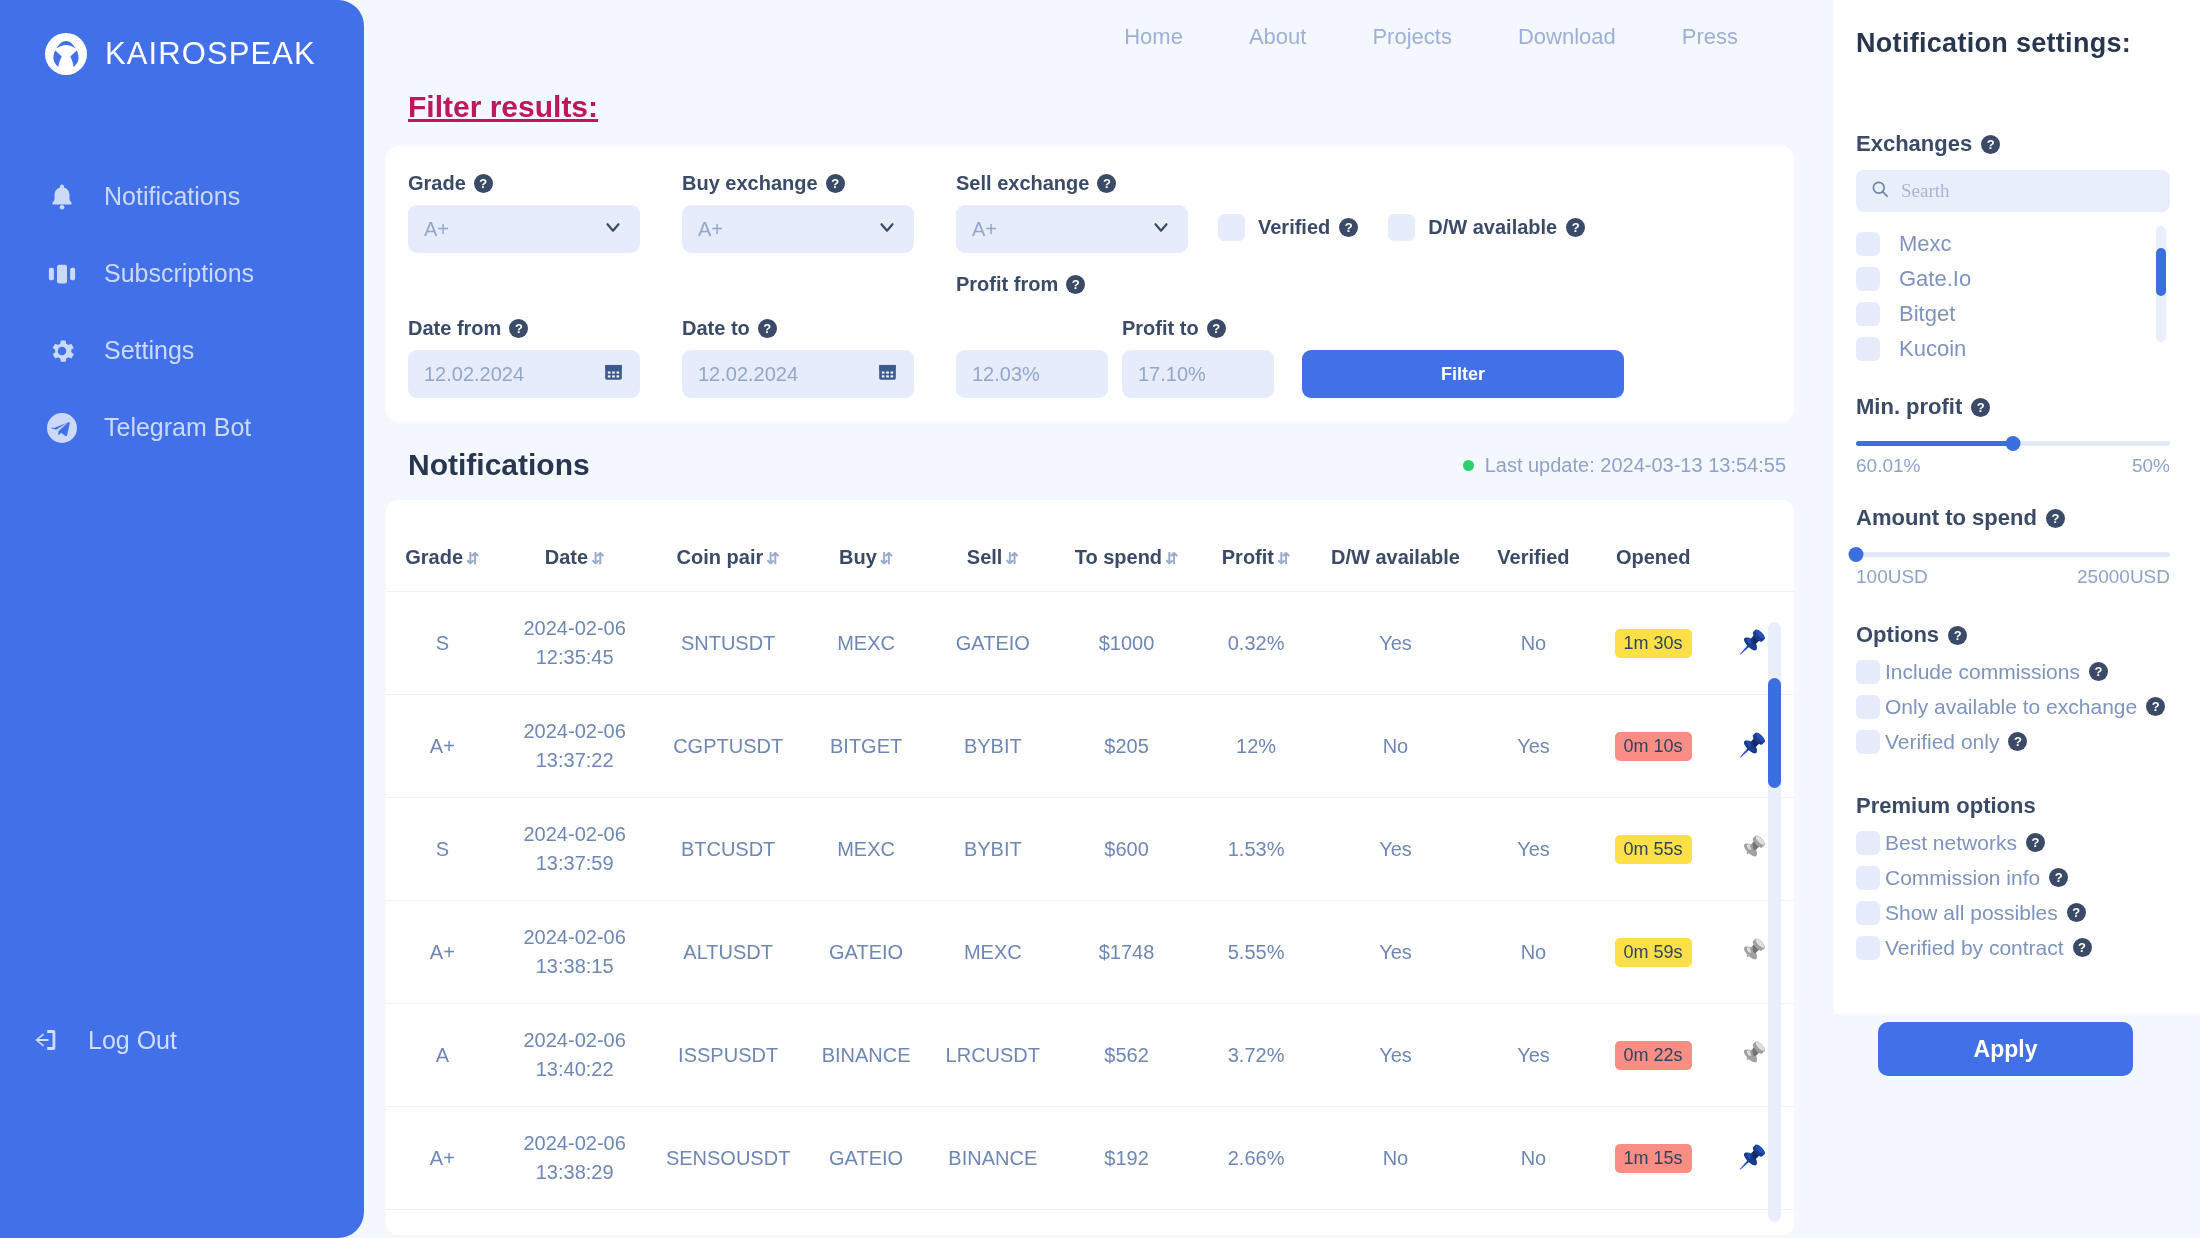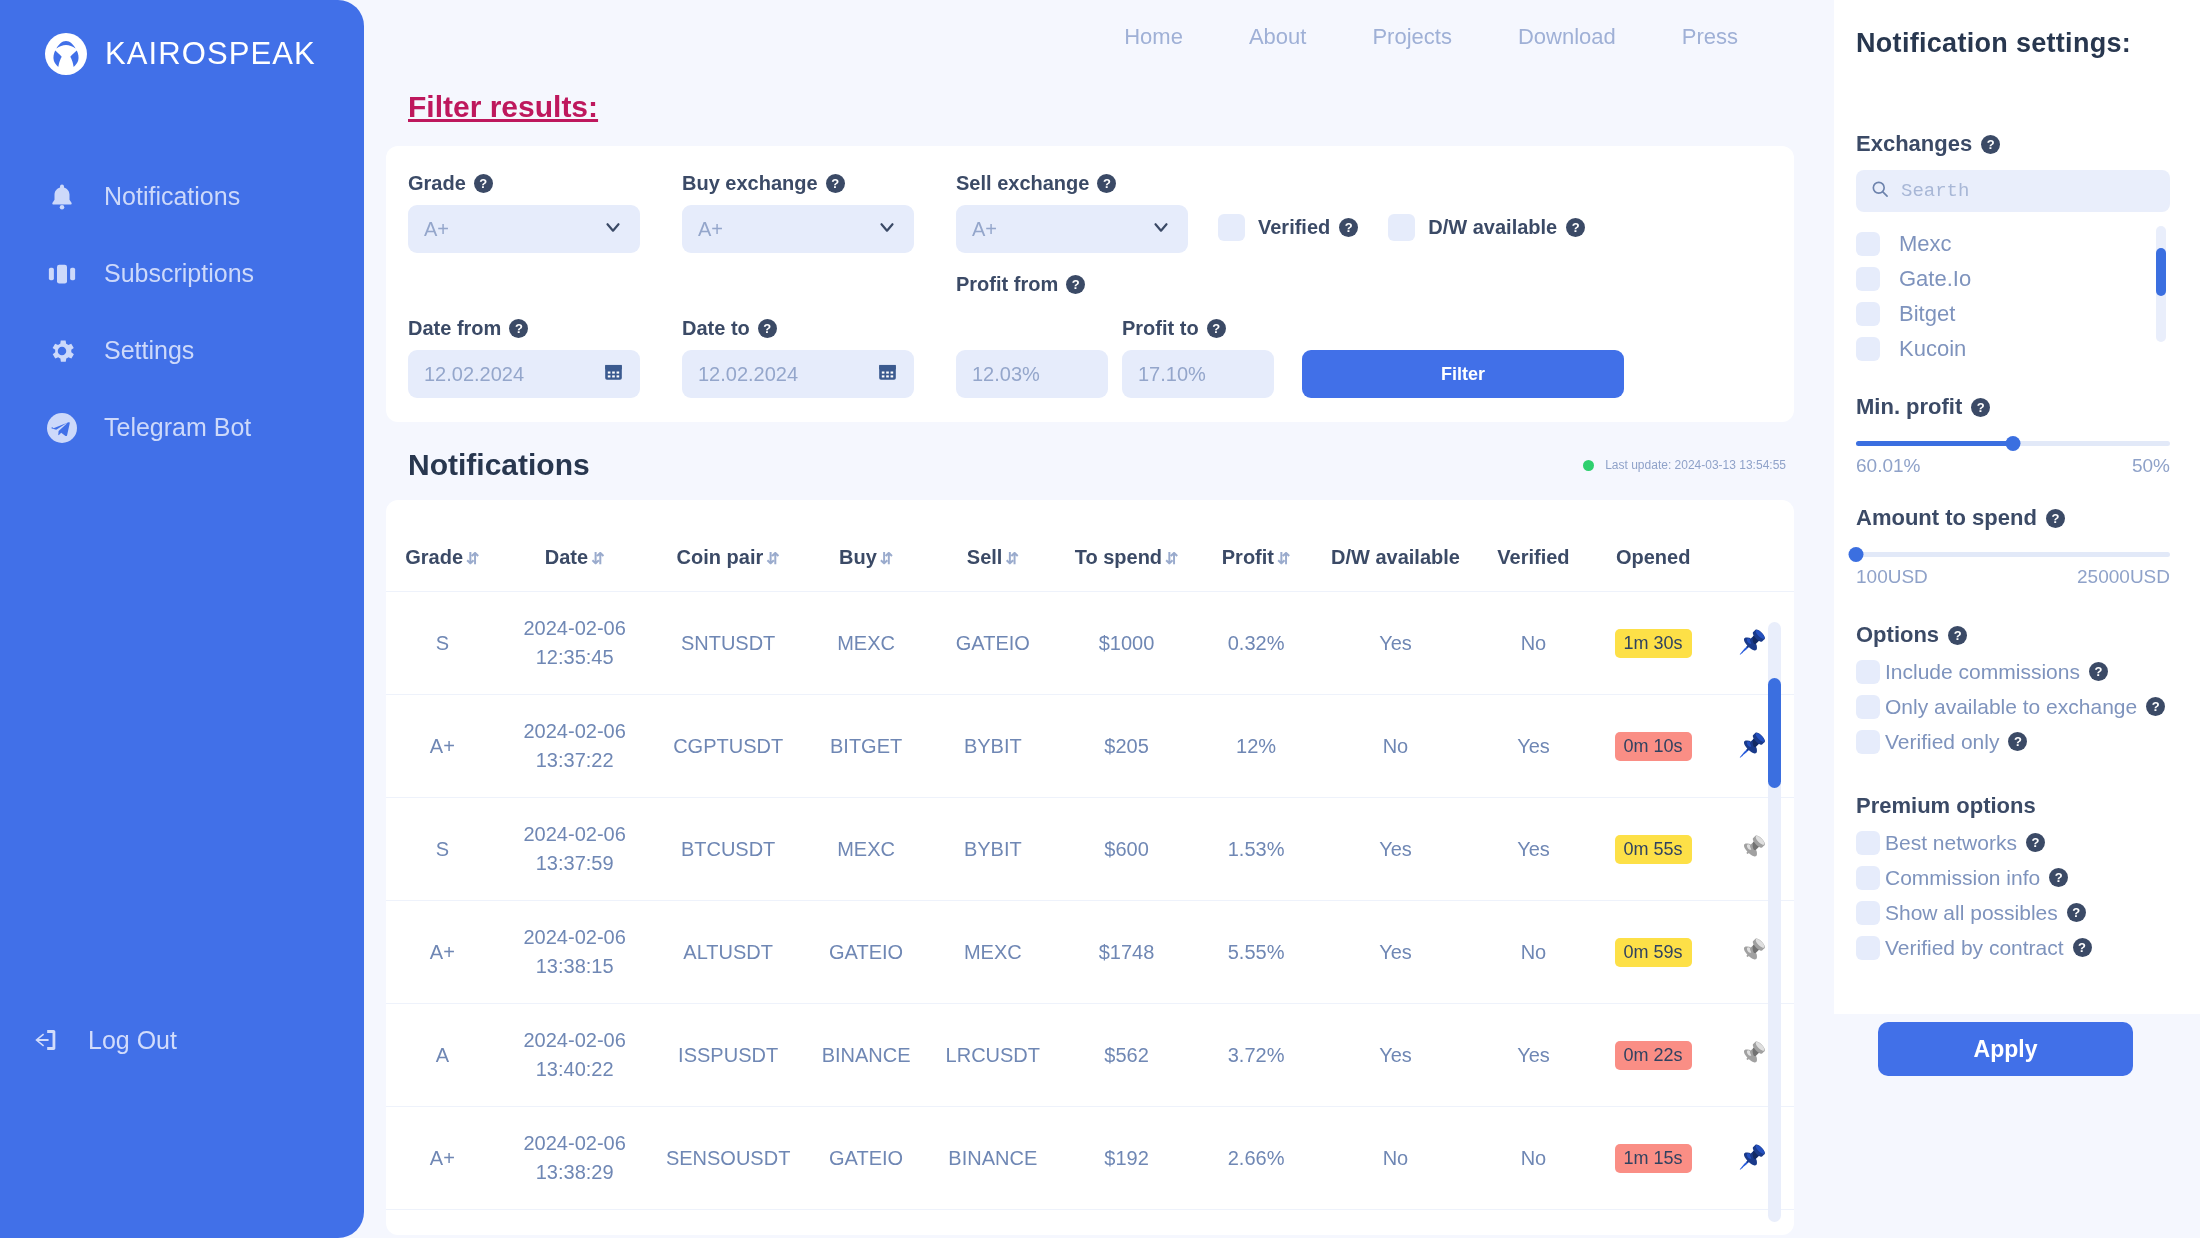--- a/index.html
+++ b/index.html
@@ -88,21 +88,21 @@
   .chk-label { font-size: 20px; font-weight: 700; color: #3b4a66; display:flex; align-items:center; gap:9px; }
 
   .filter-btn {
     background: #4170e8; color: #fff; border: none; border-radius: 9px;
     height: 48px; width: 322px; font-size: 18px; font-weight: 700;
     cursor: pointer; font-family: inherit;
   }
 
   .notif-head { display: flex; align-items: center; margin-top: 26px; padding: 0 8px 0 22px; }
   .notif-title { font-size: 30px; font-weight: 700; color: #28374f; }
-  .last-upd { margin-left: auto; display: flex; align-items: center; gap: 11px; color: #8fa2c9; font-size: 12px; }
+  .last-upd { margin-left: auto; display: flex; align-items: center; gap: 11px; color: #8fa2c9; font-size: 20px; }
   .dot { width: 11px; height: 11px; border-radius: 50%; background: #2ed06e; }
 
   .table-card {
     background: #fff; border-radius: 12px; margin-top: 18px;
     height: 735px; position: relative; overflow: hidden;
   }
   table { width: 100%; border-collapse: collapse; table-layout: fixed; }
   th {
     font-size: 20px; font-weight: 700; color: #3b4a66;
     padding: 46px 0 22px 0; text-align: center; white-space: nowrap;
@@ -142,21 +142,21 @@
   .rlabel {
     font-size: 22px; font-weight: 700; color: #3b4a66;
     display: flex; align-items: center; gap: 9px;
   }
   .search-box {
     margin-top: 13px; height: 42px; background: #e9eefb; border-radius: 8px;
     display: flex; align-items: center; gap: 11px; padding: 0 14px;
   }
   .search-box input {
     border: none; background: transparent; outline: none;
-    font-size: 19px; color: #90a3c9; font-family: Liberation Mono, monospace; width: 100%;
+    font-size: 19px; color: #90a3c9; font-family: Liberation Serif, serif; width: 100%;
   }
   .search-box input::placeholder { color: #a8b7d6; }
   .ex-list { position: relative; margin-top: 14px; }
   .ex-item { display: flex; align-items: center; gap: 19px; height: 35px; cursor: pointer; }
   .ex-item .chkbox { width: 24px; height: 24px; flex: 0 0 24px; }
   .ex-name { font-size: 22px; color: #7e93bd; }
   .ex-scroll {
     position: absolute; right: 4px; top: 0; width: 10px; height: 116px;
     border-radius: 6px; background: #e9eefb;
   }

